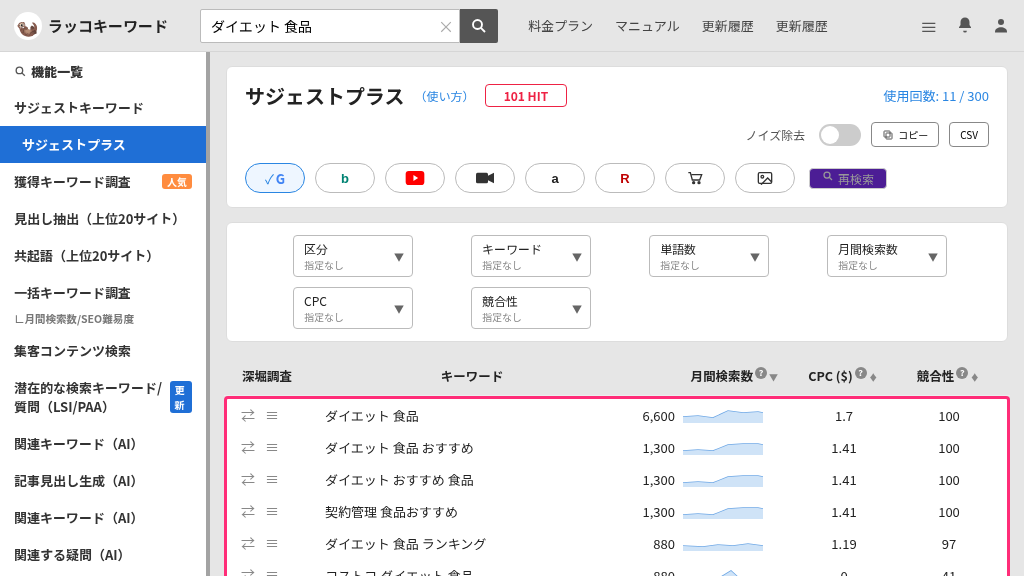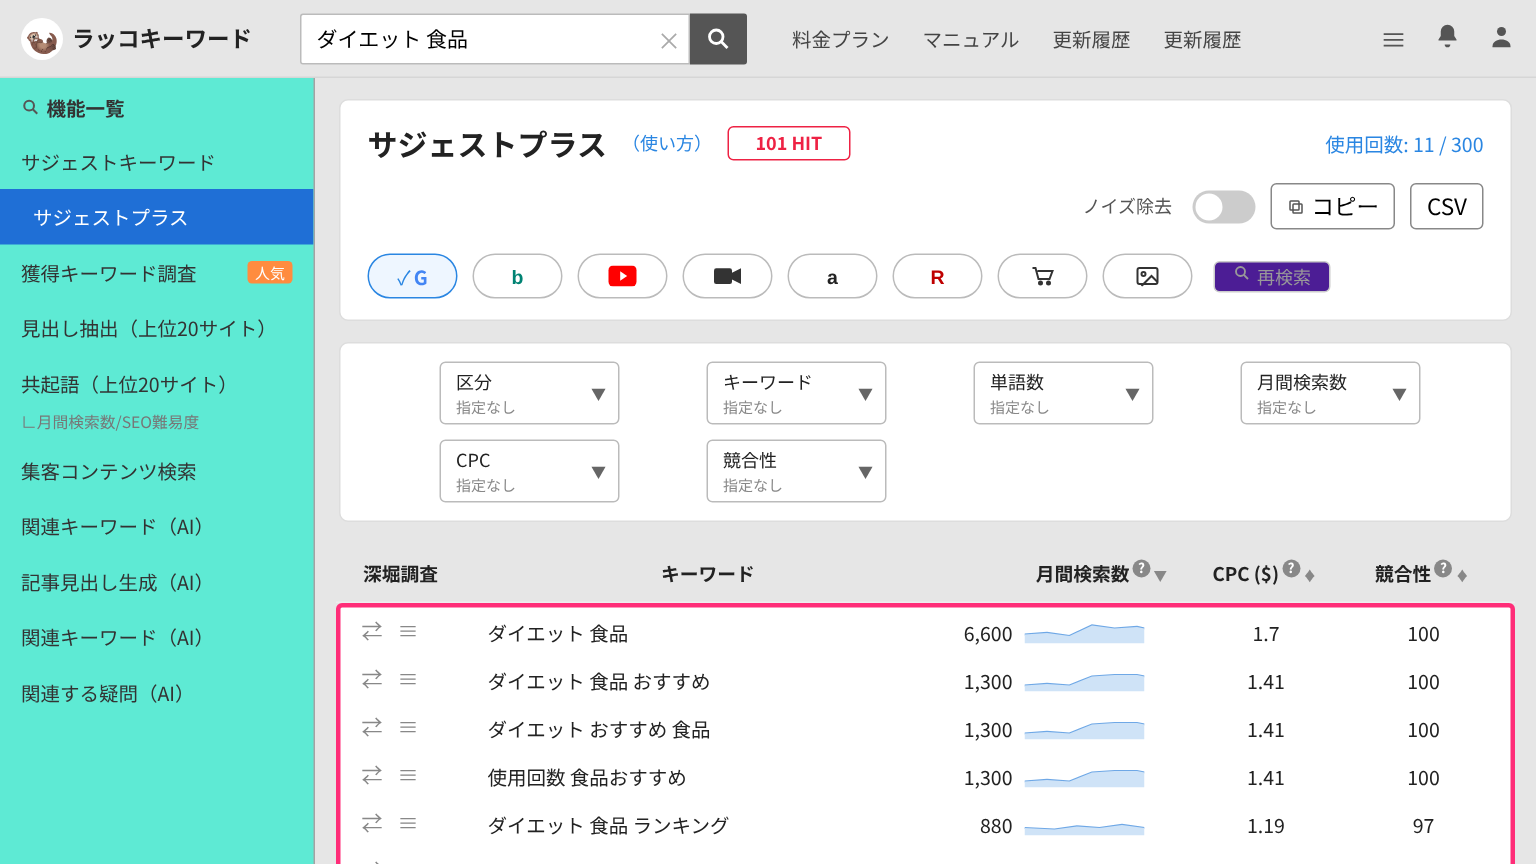--- a/index.html
+++ b/index.html
@@ -10,40 +10,40 @@
 .logo-img { width:28px; height:28px; border-radius:50%; background:#fff; display:flex; align-items:center; justify-content:center; font-size:18px;}
 .search-wrap { display:flex; align-items:center; margin-left: 22px;}
 .search-input { width: 260px; height: 34px; border:1px solid #bbb; background:#fff; padding:0 26px 0 10px; font-size:14px; border-radius:2px 0 0 2px; }
 .search-clear { margin-left:-22px; color:#aaa; font-size:16px; cursor:pointer; width:20px;}
 .search-btn { width:38px; height:34px; background:#555; color:#fff; border:none; display:flex; align-items:center; justify-content:center; border-radius:0 2px 2px 0; cursor:pointer; margin-left:2px;}
 .topnav { display:flex; gap:22px; margin-left:20px; font-size:13px;}
 .topnav a { color:#444; text-decoration:none; cursor:pointer;}
 .top-icons { margin-left:auto; display:flex; gap:18px; align-items:center; font-size:18px; color:#555;}
 
 .layout { display:flex; height: calc(576px - 52px); }
-.sidebar { width: 210px; background:#5eead4; border-right:1px solid #a3a3a3; overflow:hidden;}
+.sidebar { width: 210px; background:#ffffff; border-right:4px solid #a3a3a3; overflow:hidden;font-weight:bold;}
 .side-head { padding:10px 14px 8px; font-size:13px; color:#333; display:flex; align-items:center; gap:4px;}
 .side-item { padding:9px 14px; font-size:13px; color:#333; cursor:pointer; display:flex; justify-content:space-between; align-items:center;}
 .side-item.active { background:#1f6fd6; color:#fff; padding-left:22px;}
 .side-item .badge-pop { background:#ff8c3f; color:#fff; font-size:10px; padding:0 5px; border-radius:3px;}
 .side-item .badge-new { background:#1f6fd6; color:#fff; font-size:10px; padding:1px 5px; border-radius:3px;}
 .side-sub { font-size:10.5px; color:#777; padding:0 14px 6px;}
 
 .main { flex:1; overflow-y:auto; }
 .panel { background:#fff; margin:14px 16px; border-radius:6px; border:1px solid #ddd; }
 .panel-head { padding:14px 18px 6px; display:flex; align-items:center; gap:10px;}
 .panel-title { font-size:20px; font-weight:700;}
 .panel-usage-link { font-size:12px; color:#2a86e2; text-decoration:none;}
 .hit-badge { border:1px solid #e24; color:#e24; font-weight:700; font-size:12px; padding:2px 18px; border-radius:4px;}
 .usage-count { margin-left:auto; color:#2a86e2; font-size:13px;}
 .panel-row2 { display:flex; align-items:center; gap:10px; padding:6px 18px 10px; justify-content:flex-end;}
 .noise-label { font-size:12px; color:#555; margin-right:4px;}
 .toggle { width:42px; height:22px; background:#ccc; border-radius:11px; position:relative;}
 .toggle::after { content:""; position:absolute; left:2px; top:2px; width:18px; height:18px; background:#fff; border-radius:50%;}
-.smallbtn { border:1px solid #888; background:#fff; padding:4px 10px; border-radius:4px; font-size:15px; cursor:pointer; display:flex; align-items:center; gap:4px;}
+.smallbtn { border:1px solid #888; background:#fff; padding:4px 10px; border-radius:4px; font-size:10px; cursor:pointer; display:flex; align-items:center; gap:4px;}
 
 .source-row { padding:6px 18px 14px; display:flex; gap:10px; align-items:center;}
 .src-btn { width:60px; height:30px; border:1px solid #bbb; border-radius:16px; background:#fff; display:flex; align-items:center; justify-content:center; cursor:pointer;}
 .src-btn.active { border:1px solid #2a86e2; background:#eef6ff;}
 .src-research { margin-left:4px; border:1px solid #ccc; background:#4c1d95; color:#999; padding:1px 12px; border-radius:4px; font-size:12px; display:flex; gap:4px;}
 
 .filter-row { padding:12px 18px; display:flex; flex-wrap:wrap; gap:10px;}
 .filter-box { border:1px solid #bbb; border-radius:4px; padding:4px 8px 4px 10px; min-width:120px; display:flex; flex-direction:column; position:relative; background:#fff;margin-left:48px;}
 .filter-box .fb-label { font-size:12px; color:#222;}
 .filter-box .fb-val { font-size:10px; color:#888;}
@@ -127,23 +127,30 @@
         <div class="side-item">
           <span>獲得キーワード調査</span>
           <span class="badge-pop">人気</span>
         </div>
         <div class="side-item">
           <span>見出し抽出（上位20サイト）</span>
         </div>
         <div class="side-item">
           <span>共起語（上位20サイト）</span>
         </div>
+        <div class="side-item">
+          <span>一括キーワード調査</span>
+        </div>
         <div class="side-sub">∟月間検索数/SEO難易度</div>
         <div class="side-item">
           <span>集客コンテンツ検索</span>
+        </div>
+        <div class="side-item">
+          <span>潜在的な検索キーワード/質問（LSI/PAA）</span>
+          <span class="badge-new">更新</span>
         </div>
         <div class="side-item">
           <span>関連キーワード（AI）</span>
         </div>
         <div class="side-item">
           <span>記事見出し生成（AI）</span>
         </div>
         <div class="side-item">
           <span>関連キーワード（AI）</span>
         </div>
@@ -314,21 +321,21 @@
               </svg>
             </div>
             <div class="col-cpc">1.41</div>
             <div class="col-comp">100</div>
           </div>
           <div class="row">
             <div class="col-dig">
               <span>⇄</span>
               <span>≡</span>
             </div>
-            <div class="col-kw">使用回数 食品おすすめ</div>
+            <div class="col-kw">契約管理 食品おすすめ</div>
             <div class="col-vol">
               <span class="num">1,300</span>
               <svg class="spark" viewBox="0 0 80 16">
                 <path d="M0 12 L15 11 L30 12 L45 6 L60 5 L75 5 L80 6" fill="none" stroke="#6fa8e6" stroke-width="1.5"></path>
                 <path d="M0 12 L15 11 L30 12 L45 6 L60 5 L75 5 L80 6 L80 16 L0 16 Z" fill="#cfe3f7" stroke="none"></path>
               </svg>
             </div>
             <div class="col-cpc">1.41</div>
             <div class="col-comp">100</div>
           </div>

